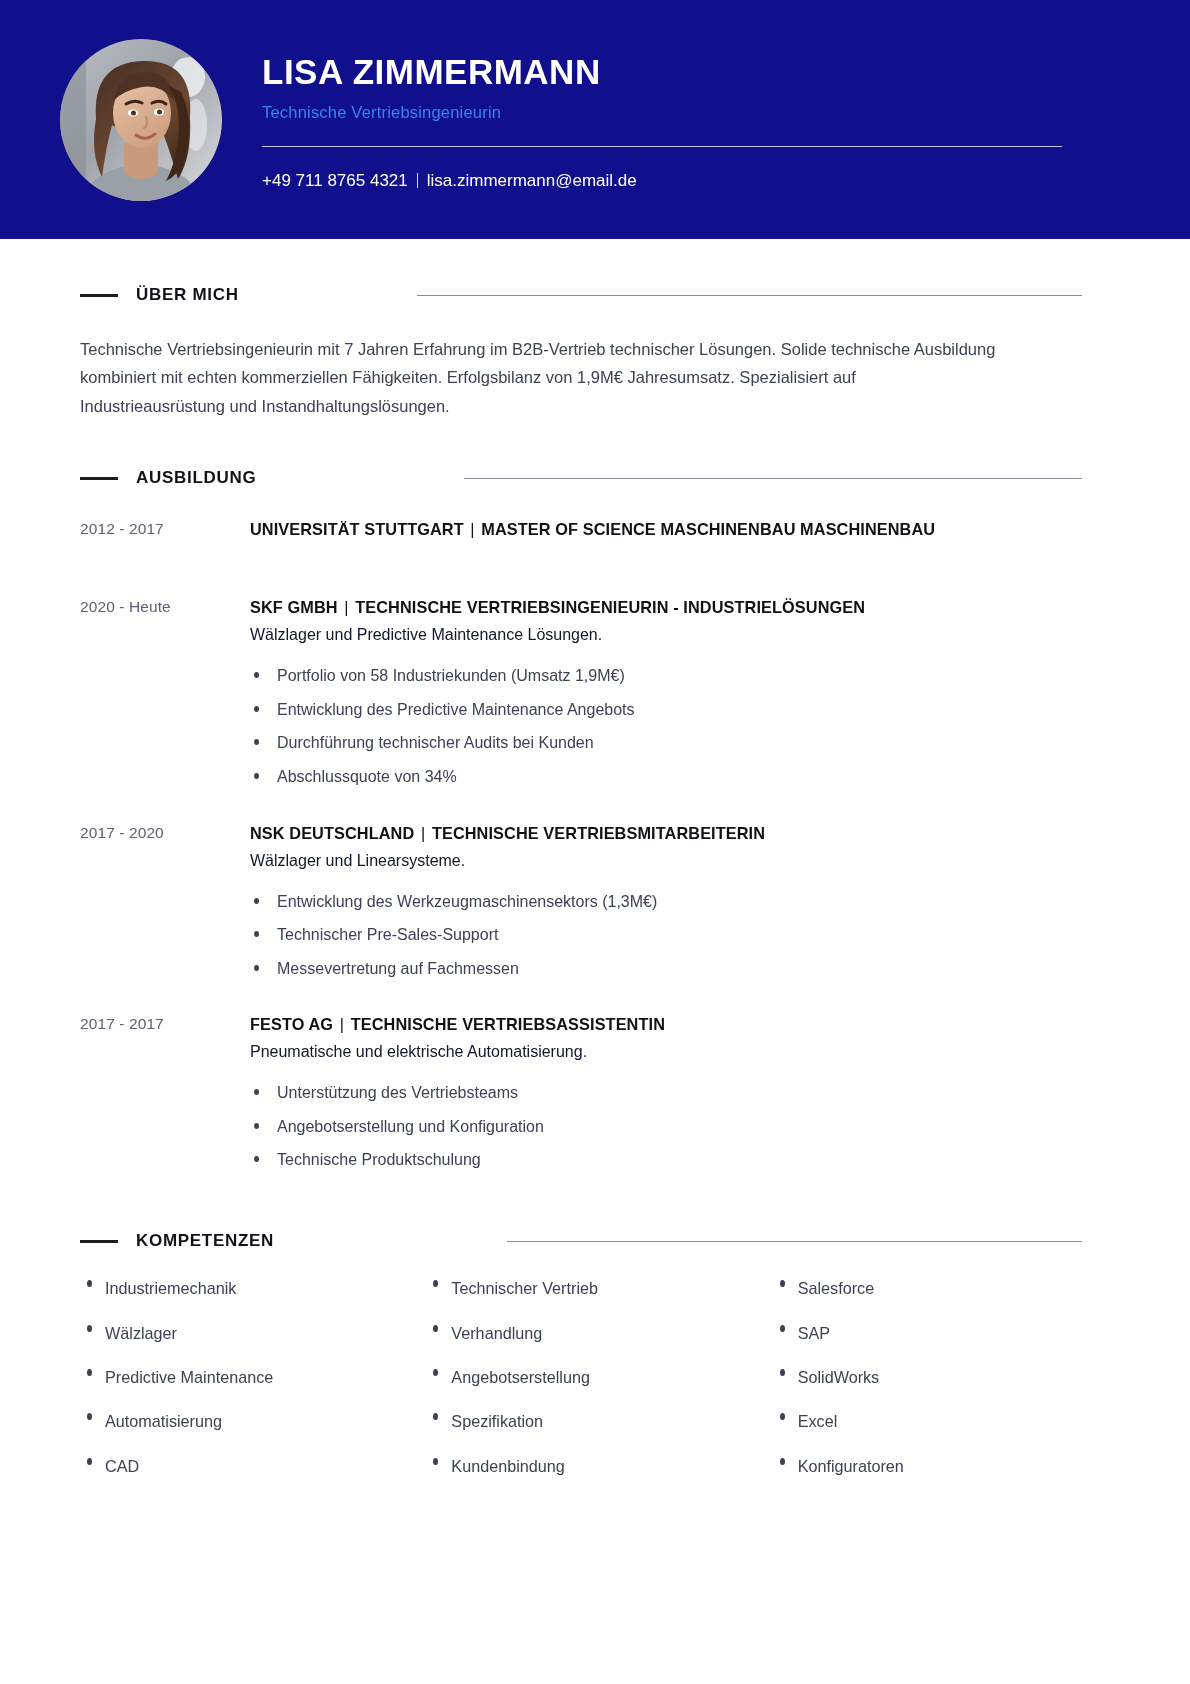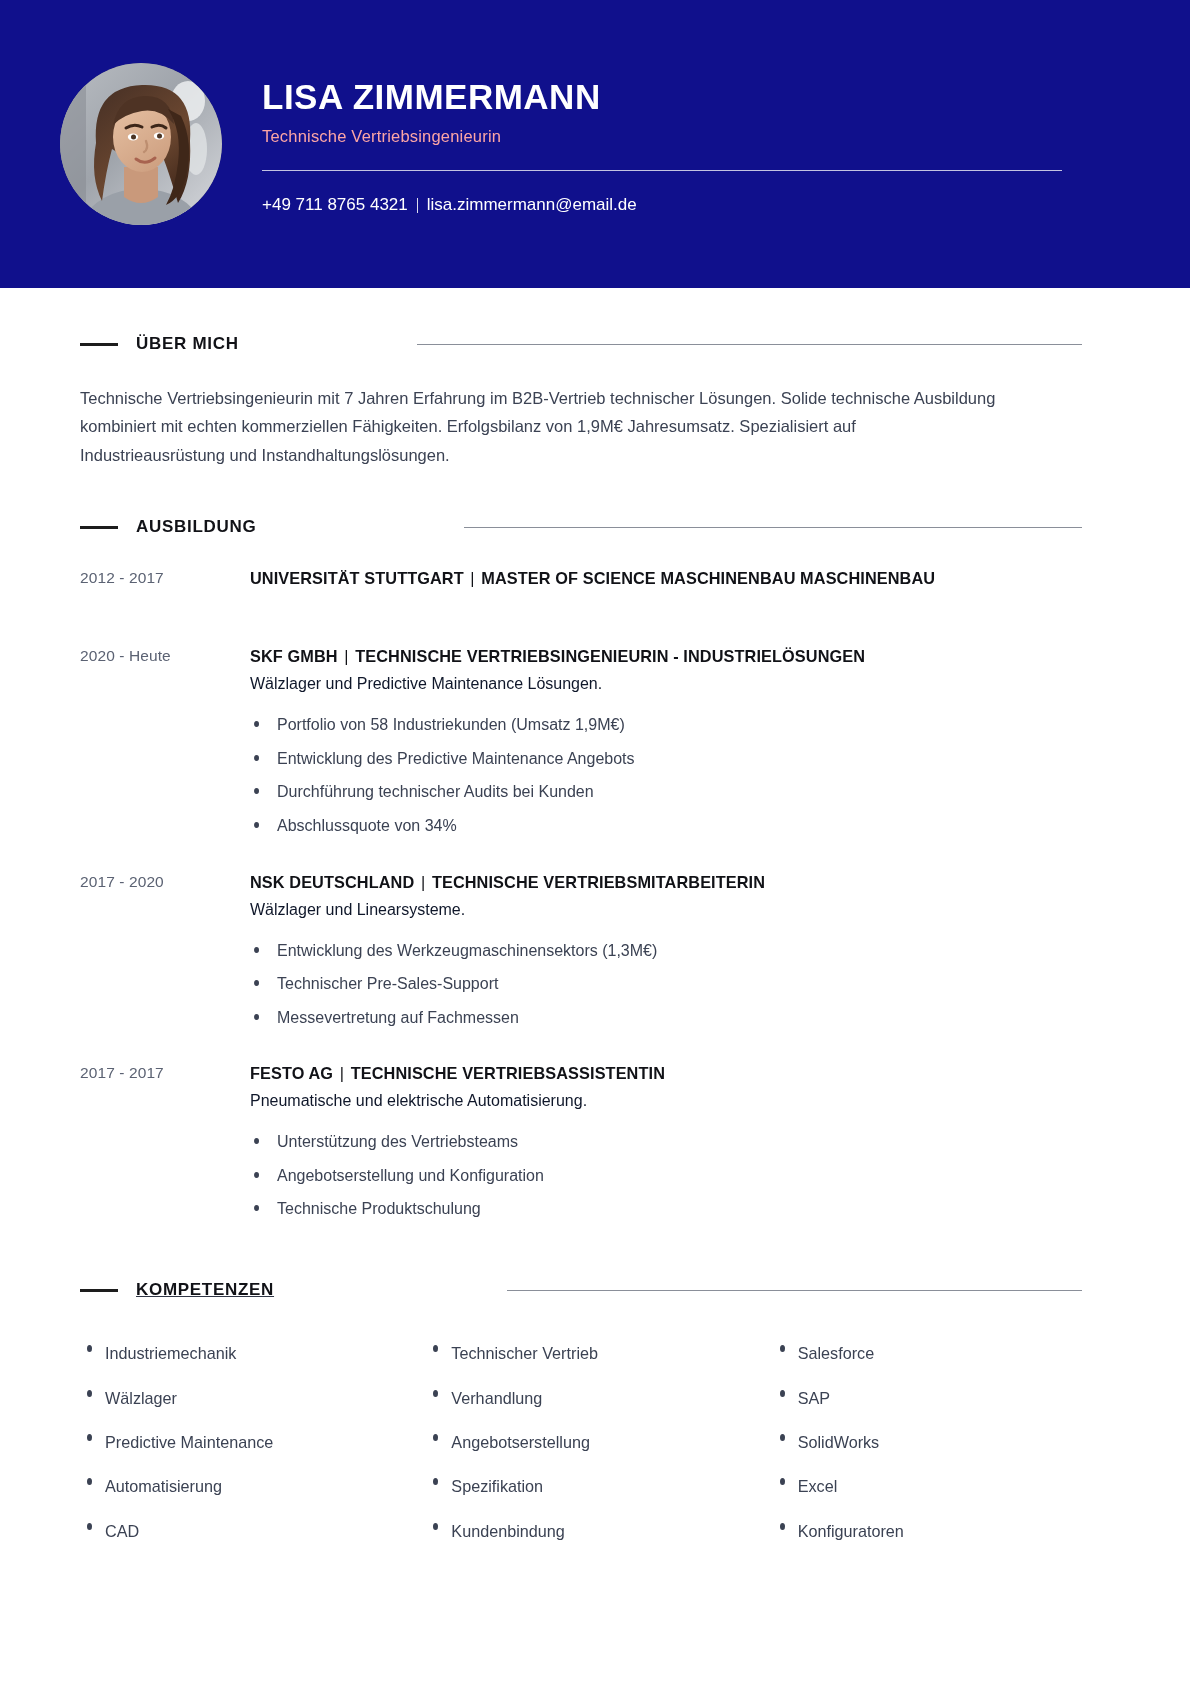--- a/index.html
+++ b/index.html
@@ -19,21 +19,21 @@
     position: relative;
     width: 1190px;
     min-height: 1684px;
     background: #ffffff;
     overflow: hidden;
   }
 
   
   .header {
     background: #10108c;
-    height: 288px;
+    height: 239px;
     padding: 0 60px;
     display: flex;
     align-items: center;
     gap: 40px;
   }
 
   .avatar {
     width: 162px;
     height: 162px;
     border-radius: 50%;
@@ -55,21 +55,21 @@
     font-weight: 700;
     letter-spacing: 0.5px;
     color: #ffffff;
     line-height: 1.15;
     margin-bottom: 10px;
   }
 
   .job-title {
     font-size: 16.5px;
     font-weight: 400;
-    color: #fca5a5;
+    color: #3b82f6;
     letter-spacing: 0.2px;
     margin-bottom: 24px;
   }
 
   .header-rule {
     height: 1px;
     background: rgba(255,255,255,0.75);
     width: 100%;
     margin-bottom: 24px;
   }
@@ -223,21 +223,21 @@
     position: absolute;
     left: 7px;
     top: 9px;
     width: 5px;
     height: 7px;
     border-radius: 50%;
     background: #3b4253;
   }
   .skills-col { display: block; }
 
-  .skills-head { margin-bottom: 40px; text-decoration: underline; }
+  .skills-head { margin-bottom: 24px; }
 </style>
 </head>
 <body>
 
 <div class="page">
 
   <div class="header">
 
     <div class="avatar">
       <svg viewBox="0 0 162 162">

